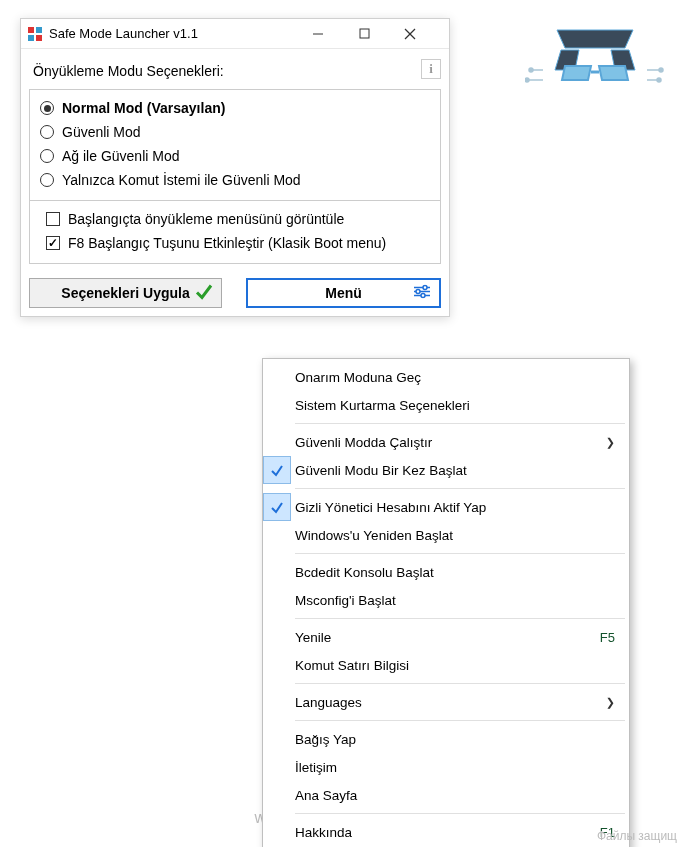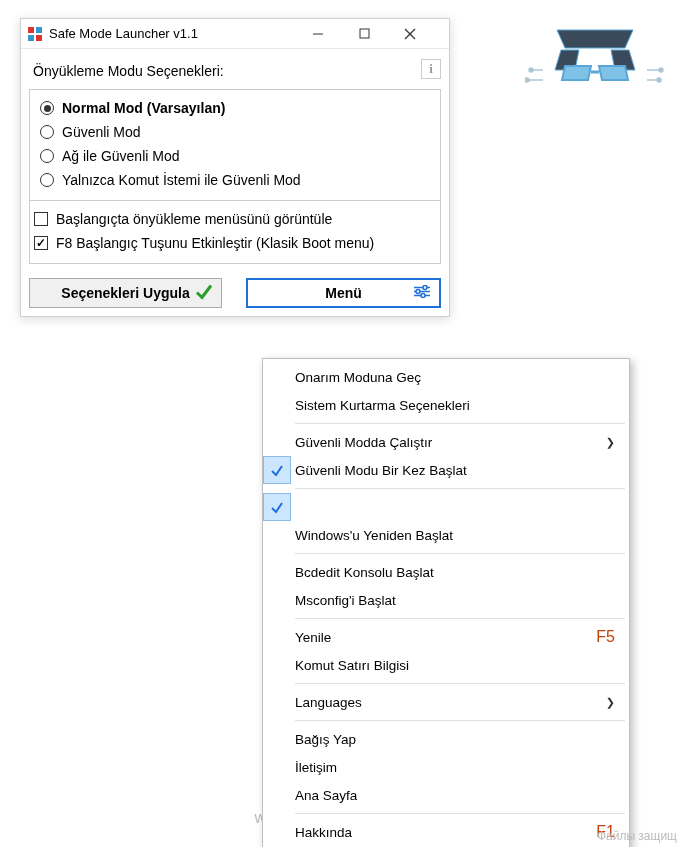--- a/index.html
+++ b/index.html
@@ -64,21 +64,21 @@
   }
   .radio-row.selected { font-weight: bold; }
   .radio {
     width:14px; height:14px; border:1.5px solid #333; border-radius:50%;
     margin-right:8px; display:inline-flex; align-items:center; justify-content:center;
     flex-shrink:0;
   }
   .radio .dot { width:7px; height:7px; border-radius:50%; background:#333; display:none; }
   .radio.checked .dot { display:block; }
 
-  .chk-group { border:1px solid #ccc; border-top:none; padding:6px 10px 8px 4px; }
+  .chk-group { border:1px solid #ccc; border-top:none; padding:6px 10px 8px 16px; }
   .chkbox {
     width:14px; height:14px; border:1.5px solid #333;
     margin-right:8px; display:inline-flex; align-items:center; justify-content:center;
     flex-shrink:0; font-size:12px; line-height:1; font-weight:bold;
   }
   .chkbox .mark { display:none; }
   .chkbox.checked .mark { display:block; }
 
   .btn-row { display:flex; gap:24px; margin-top:14px; }
   .big-btn {
@@ -118,21 +118,21 @@
   .menu-item .check-col {
     width: 28px; flex-shrink:0;
     display:flex; align-items:center; justify-content:center;
   }
   .menu-item.checked .check-col {
     background:#cde6ff;
     height:100%;
     border:1px solid #8bbbe8;
   }
   .menu-item .lbl { flex:1; padding-left:4px; }
-  .menu-item .shortcut { color:#c2410c; font-size:16px; }
+  .menu-item .shortcut { color:#14532d; font-size:13px; }
   .menu-item .sub-arrow { font-size:11px; color:#333; margin-left:10px; }
   .menu-sep {
     height:1px; background:#e0e0e0; margin: 4px 4px 4px 32px;
   }
 
   .watermark {
     position:absolute;
     bottom: 20px;
     left: 50%;
     transform: translateX(-50%);
@@ -291,20 +291,21 @@
       </span>
       <span class="lbl">Güvenli Modu Bir Kez Başlat</span>
     </div>
     <div class="menu-sep"></div>
     <div class="menu-item checked">
       <span class="check-col">
         <svg width="14" height="14">
           <polyline points="2,8 6,12 12,3" fill="none" stroke="#1e6fd9" stroke-width="2"></polyline>
         </svg>
       </span>
+      <span class="lbl">Gizli Yönetici Hesabını Aktif Yap</span>
     </div>
     <div class="menu-item">
       <span class="check-col"></span>
       <span class="lbl">Windows'u Yeniden Başlat</span>
     </div>
     <div class="menu-sep"></div>
     <div class="menu-item">
       <span class="check-col"></span>
       <span class="lbl">Bcdedit Konsolu Başlat</span>
     </div>

